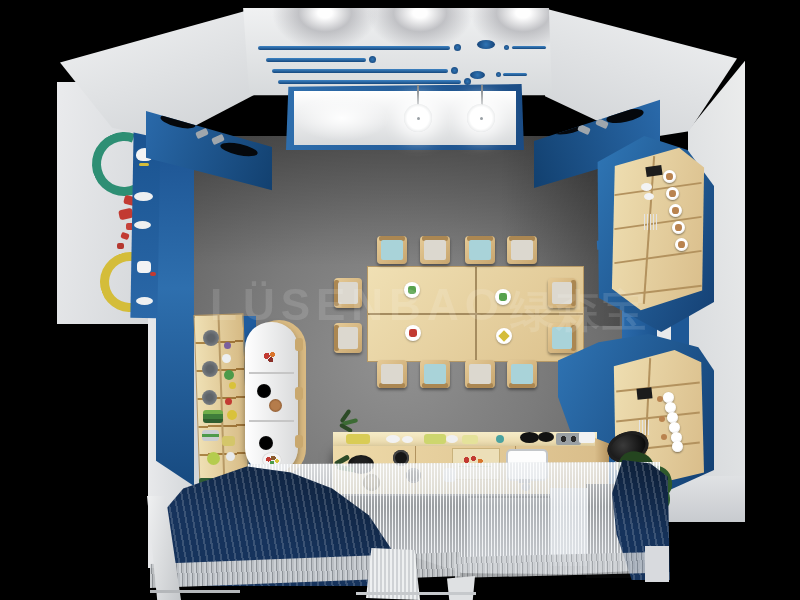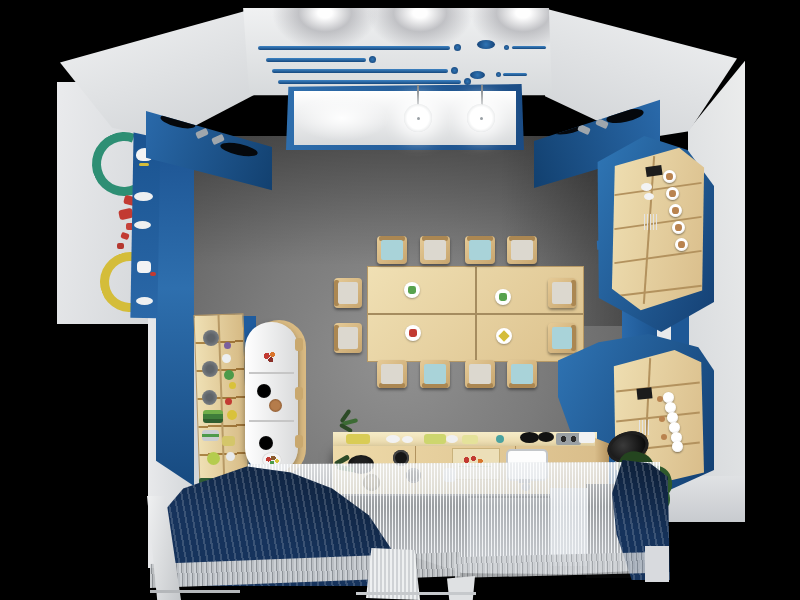--- a/index.html
+++ b/index.html
@@ -295,15 +295,17 @@
   <div style="left:150px;top:548px;width:310px;height:40px;clip-path:polygon(0 40%,100% 10%,100% 70%,0 100%);background:repeating-linear-gradient(88deg,#d5d8db 0 2px,#94989c 2px 3px,#c3c6c9 3px 5px);opacity:.95"></div>
   <div style="left:455px;top:552px;width:205px;height:26px;clip-path:polygon(0 20%,100% 0,100% 80%,0 100%);background:repeating-linear-gradient(88deg,#d5d8db 0 2px,#9a9ea2 2px 3px,#c9ccd0 3px 5px);opacity:.8"></div>
   <div style="left:147px;top:496px;width:34px;height:104px;clip-path:polygon(0 0,55% 0,100% 100%,30% 100%);background:linear-gradient(100deg,#f0f1f2,#c4c7ca)"></div>
   <div style="left:366px;top:548px;width:54px;height:52px;clip-path:polygon(10% 0,90% 4%,100% 100%,0 96%);background:repeating-linear-gradient(90deg,#eef0f1 0 2px,#cfd2d5 2px 4px)"></div>
   <div style="left:447px;top:576px;width:28px;height:24px;clip-path:polygon(0 10%,100% 0,92% 100%,8% 100%);background:#dfe1e3"></div>
   <div style="left:645px;top:546px;width:24px;height:36px;background:#d8dade"></div>
   <i style="left:356px;top:592px;width:120px;height:3px;background:#c6c9cc"></i>
   <i style="left:150px;top:590px;width:90px;height:3px;background:#b4b7ba"></i>
 
   <div style="left:210px;top:280px;width:420px;height:52px">
+    <span class="wm" style="left:0;top:0">LÜSENBAO</span>
+    <span class="wm" style="left:300px;top:2px;letter-spacing:2px">绿森宝</span>
   </div>
 
 </div>
 
 </body></html>

